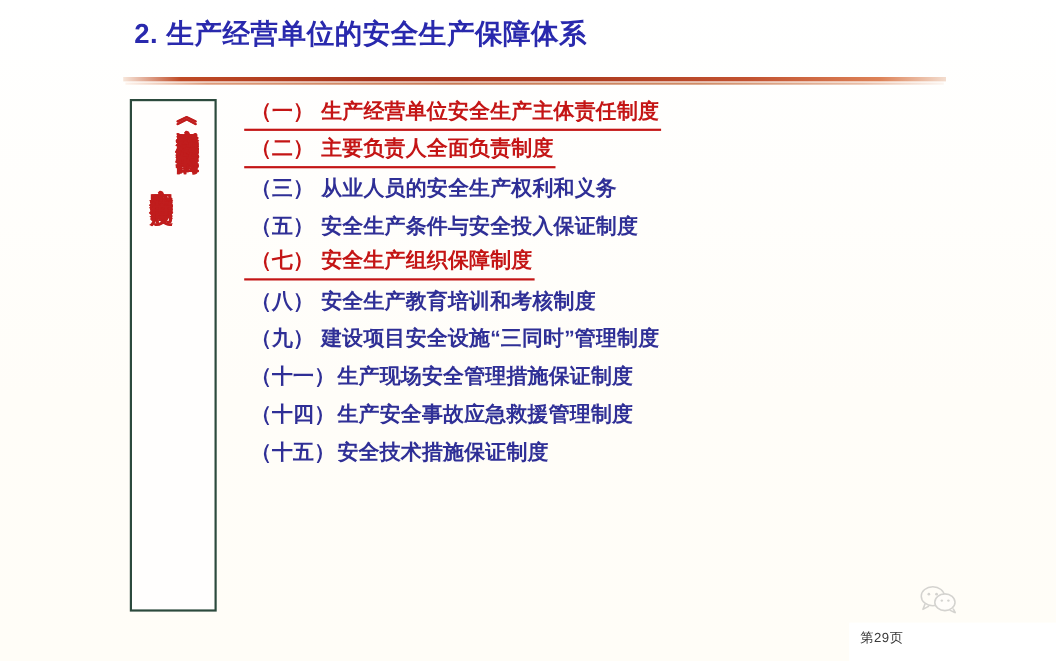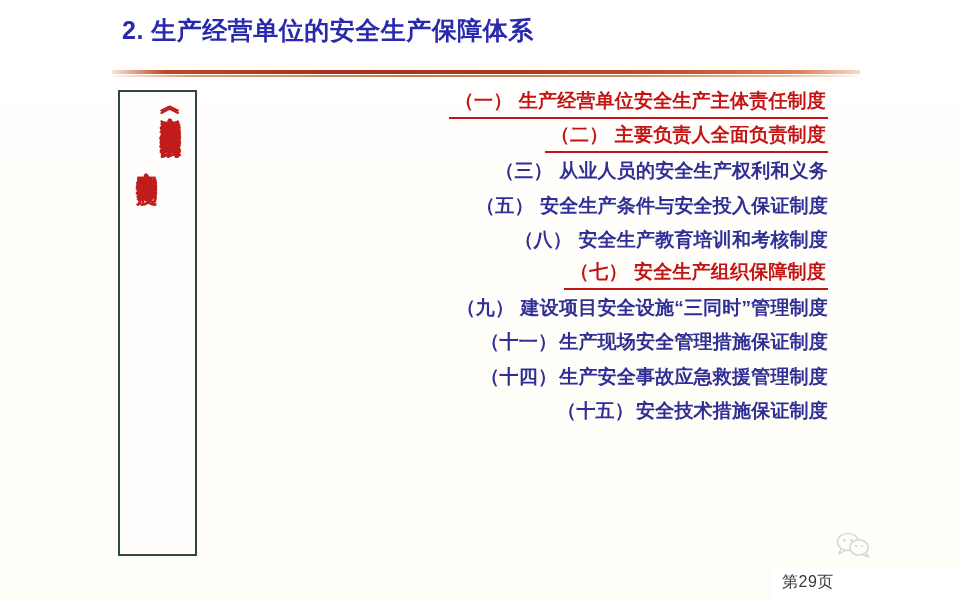--- a/index.html
+++ b/index.html
@@ -106,21 +106,20 @@
   .item {
     height: 34.2px;
     display: flex;
     align-items: center;
     font-size: 19px;
     font-weight: bold;
     color: #2f2f96;
     white-space: nowrap;
     font-family: "Liberation Sans", "DejaVu Sans", sans-serif;
     letter-spacing: 0.2px;
-    justify-content: flex-end;
   }
   .item .num {
     display: inline-block;
     min-width: 62px;
     text-align: left;
   }
   .item .txt { margin-left: 2px; }
 
   .item.hl {
     color: #c41515;
@@ -155,21 +154,21 @@
     color: #8a8a8a;
     font-family: "Liberation Sans", "DejaVu Sans", sans-serif;
     letter-spacing: 2px;
   }
 
   
   .pagenum {
     position: absolute;
     left: 782px;
     top: 572px;
-    font-size: 16px;
+    font-size: 12px;
     color: #3a3a3a;
     font-family: "Liberation Sans", "DejaVu Sans", sans-serif;
     font-weight: normal;
     letter-spacing: 0.5px;
   }
   .pagestrip {
     position: absolute;
     left: 772px;
     top: 566px;
     width: 188px;
@@ -200,25 +199,25 @@
       </div>
       <div class="item hl">
         <span class="inner"><span class="num">（二）</span><span class="txt">主要负责人全面负责制度</span></span>
       </div>
       <div class="item">
         <span class="inner"><span class="num">（三）</span><span class="txt">从业人员的安全生产权利和义务</span></span>
       </div>
       <div class="item">
         <span class="inner"><span class="num">（五）</span><span class="txt">安全生产条件与安全投入保证制度</span></span>
       </div>
-      <div class="item">
-        <span class="inner"><span class="num">（八）</span><span class="txt">安全生产教育培训和考核制度</span></span>
-      </div>
       <div class="item hl">
         <span class="inner"><span class="num">（七）</span><span class="txt">安全生产组织保障制度</span></span>
+      </div>
+      <div class="item">
+        <span class="inner"><span class="num">（八）</span><span class="txt">安全生产教育培训和考核制度</span></span>
       </div>
       <div class="item">
         <span class="inner"><span class="num">（九）</span><span class="txt">建设项目安全设施“三同时”管理制度</span></span>
       </div>
       <div class="item">
         <span class="inner"><span class="num">（十一）</span><span class="txt">生产现场安全管理措施保证制度</span></span>
       </div>
       <div class="item">
         <span class="inner"><span class="num">（十四）</span><span class="txt">生产安全事故应急救援管理制度</span></span>
       </div>

